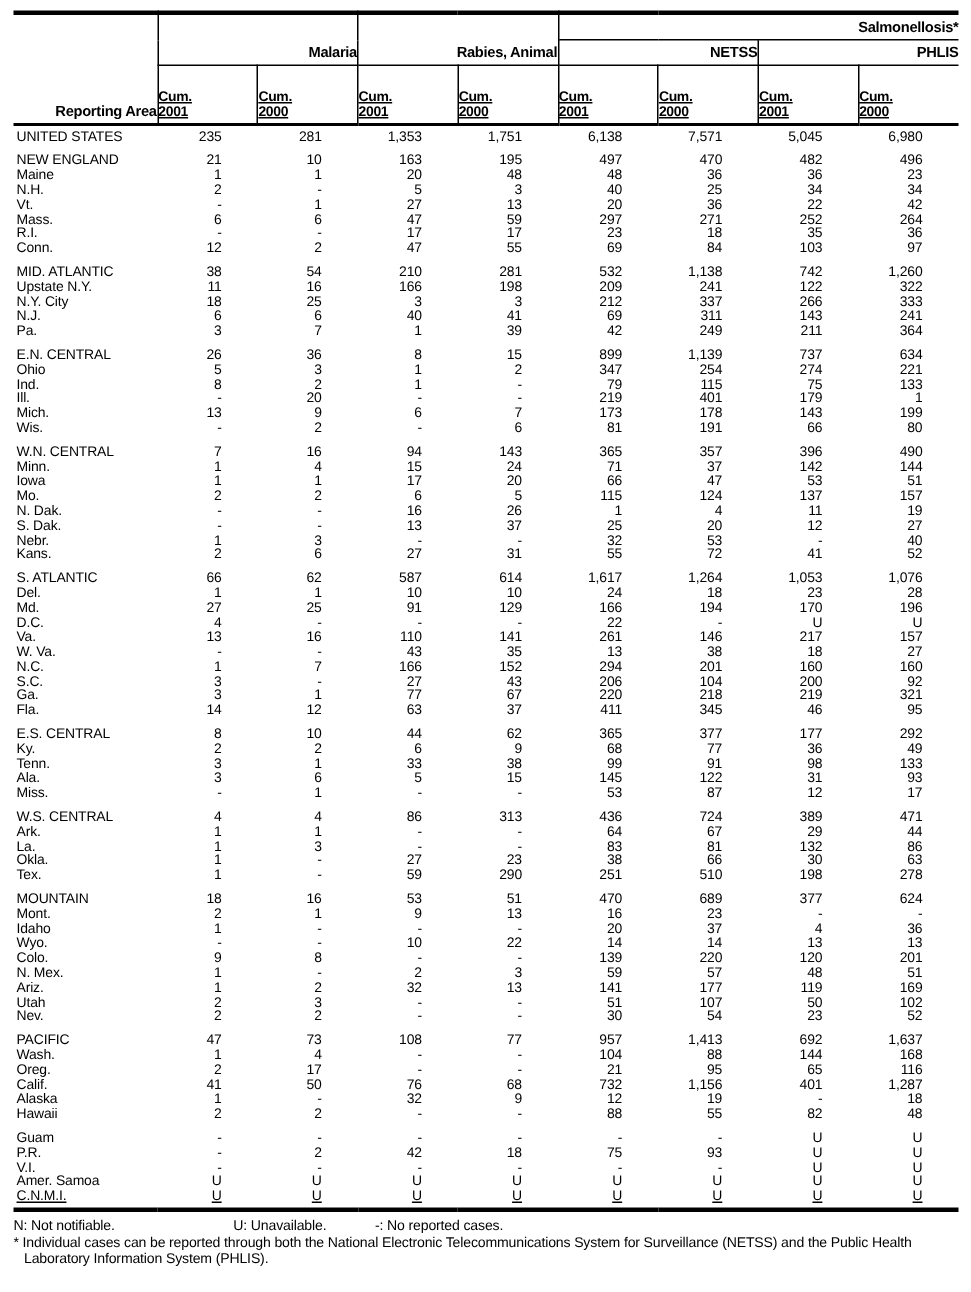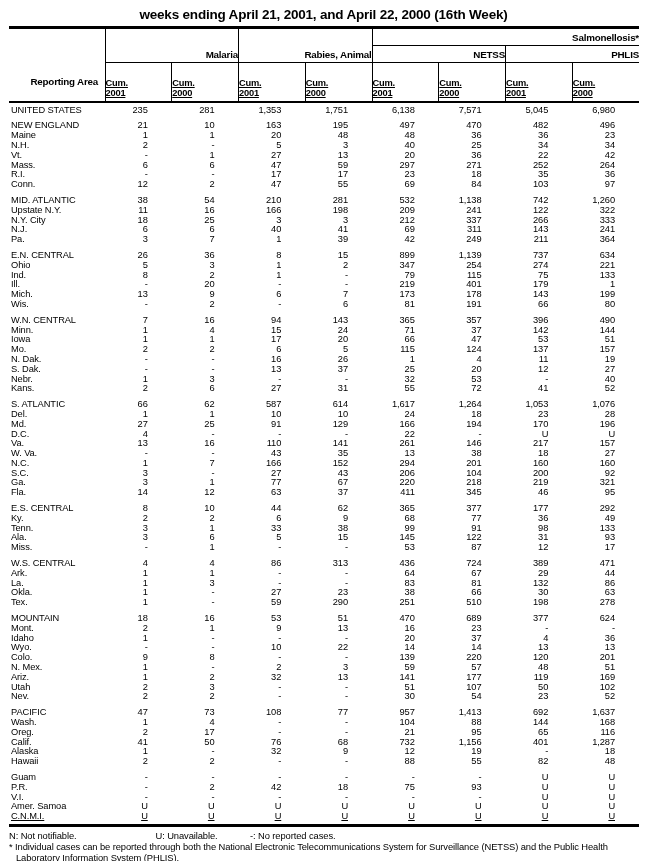--- a/index.html
+++ b/index.html
@@ -37,24 +37,24 @@
     border-bottom: 3px solid #000;
   }
   col.c-area { width: 96px; }
   thead th {
     font-weight: bold;
     padding: 0;
     vertical-align: bottom;
     letter-spacing: -0.2px;
   }
   th.area-h {
-    text-align: center;
+    text-align: right;
     font-size: 9.8px;
     padding-left: 15px;
-    padding-bottom: 14px;
+    padding-bottom: 2px;
     border-right: 1px solid #000;
     border-bottom: 2px solid #000;
   }
   th.grp {
     text-align: right;
     font-size: 9.8px;
     padding-bottom: 2px;
     height: 14px;
   }
   th.br { border-right: 1px solid #000; }
@@ -104,21 +104,20 @@
     padding-left: 7px;
     text-indent: -7px;
   }
 </style>
 </head>
 <body>
 
 <div class="page">
 
   <div class="title">
-    <div>weeks ending April 21, 2001, and April 22, 2000 (16th Week)</div>
   </div>
 
   <table class="mmwr">
     <colgroup>
       <col class="c-area">
       <col>
         <col>
         <col>
         <col>
         <col>

